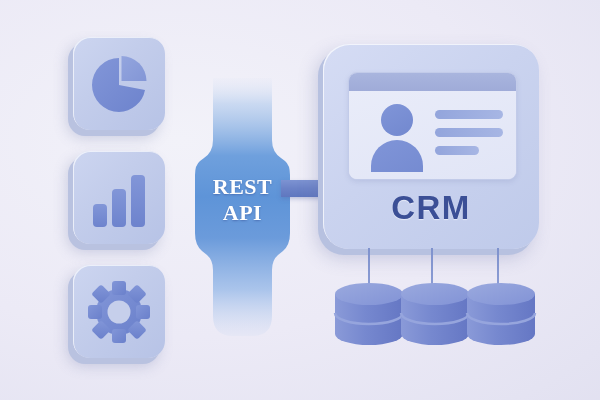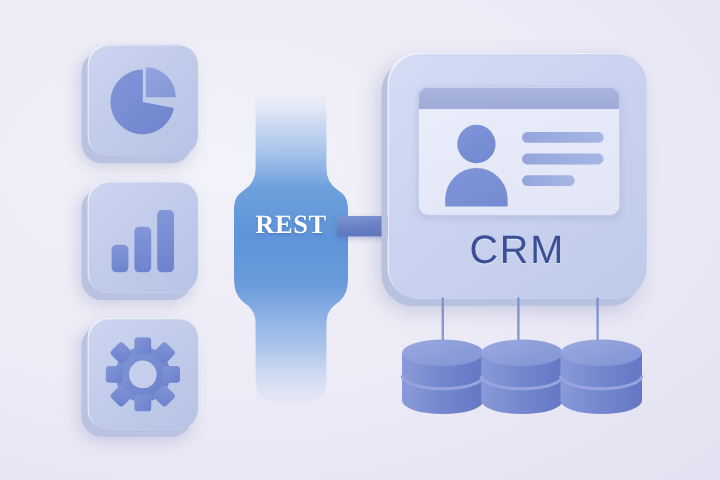--- a/index.html
+++ b/index.html
@@ -148,21 +148,21 @@
   .info-line.l1 { width: 68px; }
   .info-line.l2 { width: 68px; }
   .info-line.l3 { width: 44px; }
   .crm-label {
     position: absolute;
     left: 0;
     top: 145px;
     width: 100%;
     text-align: center;
     color: #3b4f96;
-    font-weight: normal;
+    font-weight: bold;
     font-size: 33px;
     letter-spacing: 1.5px;
     text-shadow: 0 1px 1px rgba(255,255,255,0.55);
   }
 
   
   .db-line {
     position: absolute;
     width: 2px;
     background: linear-gradient(180deg, #7f92cd 0%, #8b9cd4 100%);
@@ -277,20 +277,21 @@
         L 7,173
         Q 0,167 0,155
         L 0,97
         Q 0,87 5,83
         L 9,80
         Q 18,74 18,62
         Z" fill="url(#restG)"></path>
     </svg>
     <div class="rest-label">
       <div>REST</div>
+      <div>API</div>
     </div>
   </div>
 
   <div id="api-crm-connector"></div>
 
   <div id="crm-card">
 
     <div id="contact-card">
       <div id="contact-card-header"></div>
       <div id="contact-card-body">

